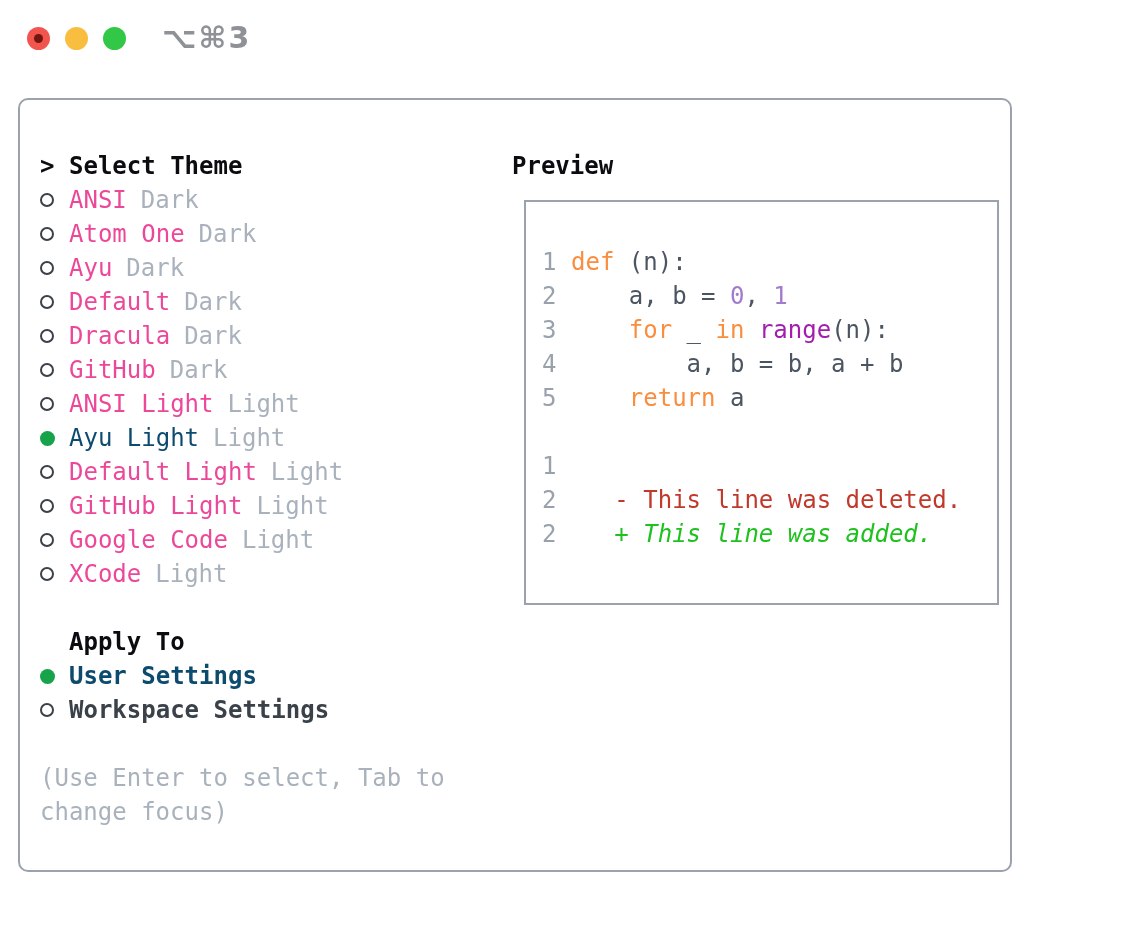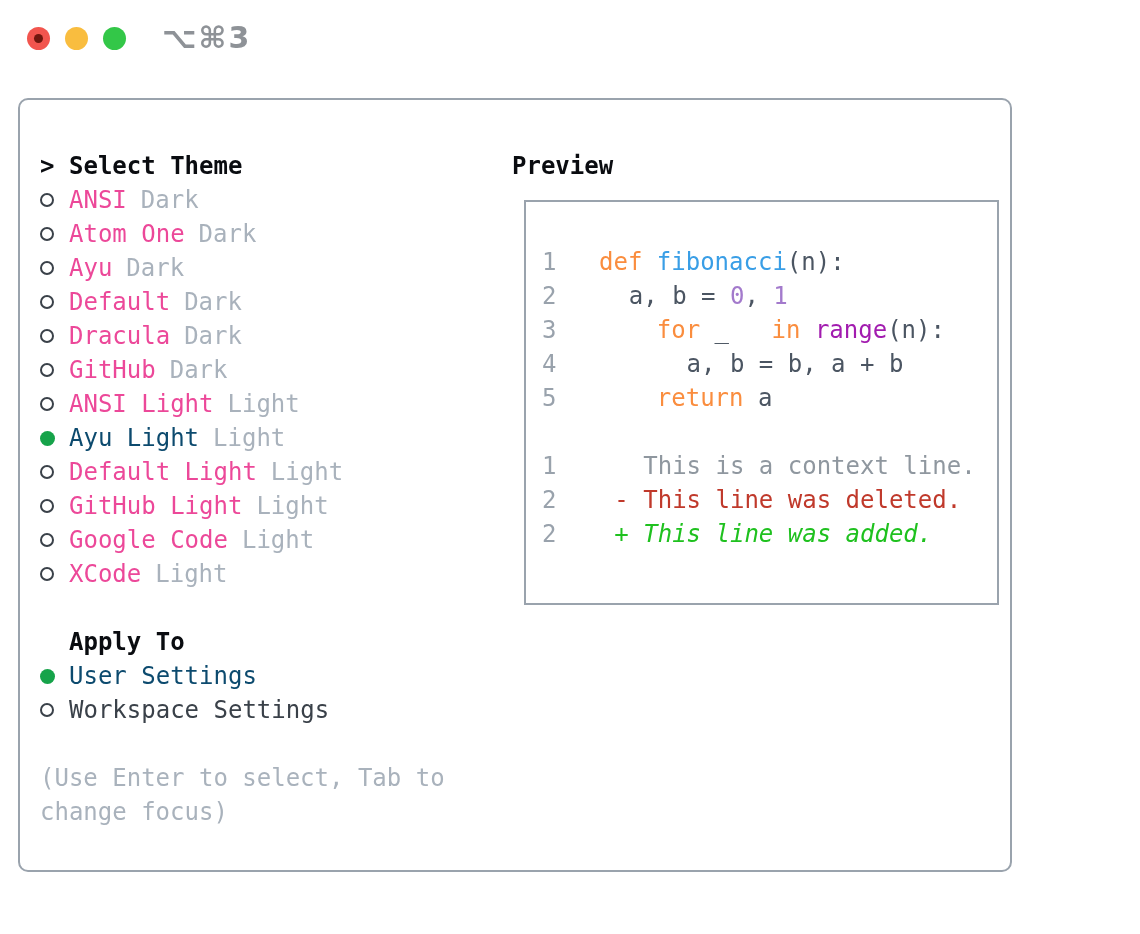--- a/index.html
+++ b/index.html
@@ -34,36 +34,36 @@
   .slot { display:inline-flex; align-items:center; width:29px; flex:none; }
   .prompt, .htext { font-weight:bold; color:#0a0c10; }
   .name  { color:#ec4899; }
   .tag   { color:#a9b2bc; margin-left:14px; }
   .circle {
     width:10px; height:10px; border:2.5px solid #3a4149; border-radius:50%;
     box-sizing:content-box;
   }
   .circle.sel { width:15px; height:15px; border:none; background:#16a34a; }
   .row.selected .name, .row.selected .label { color:#0c4a6e; }
-  .label { color:#3a4149; }
+  .label { color:#3a4149;font-weight:bold; }
   .gap { height:34px; }
   .hint { font-size:24px; line-height:34px; color:#a9b2bc; width:440px; white-space:normal; }
 
   
   .right { position:absolute; left:492px; top:49px; }
   .preview-header { height:34px; line-height:34px; font-size:24px; font-weight:bold; color:#0a0c10; }
   .preview-box {
     margin-top:17px; margin-left:12px; width:475px; height:405px;
     border:2px solid #9aa3ad; box-sizing:border-box; background:#ffffff;
     padding:46px 0 0 16px; overflow:hidden;
   }
   .code-line { display:flex; height:34px; font-size:24px; white-space:pre; }
   .lnum { width:29px; flex:none; color:#99a2ac; }
   .tok-plain    { color:#4b5562; }
-  .tok-keyword  { color:#fa8d3e;margin-left:28px; }
+  .tok-keyword  { color:#fa8d3e; }
   .tok-function { color:#399ee6; }
   .tok-number   { color:#a37acc; }
   .tok-builtin  { color:#a21caf; }
   .tok-context  { color:#8f979f; }
   .tok-deleted  { color:#c0392b; }
   .tok-added    { color:#1fc11f;font-style:italic; }
 </style>
 </head>
 <body>
 
@@ -115,27 +115,27 @@
 
       <div class="gap"></div>
 
       <div class="hint">(Use Enter to select, Tab to change focus)</div>
     </div>
 
     <div class="right">
       <div class="preview-header">Preview</div>
       <div class="preview-box">
         <div id="code-lines">
-            <div class="code-line"><span class="lnum">1</span><span class="tok-keyword">def</span><span class="tok-plain"> </span><span class="tok-function">fibonacci</span><span class="tok-plain">(n):</span></div>
+            <div class="code-line"><span class="lnum">1</span><span class="tok-keyword">def</span><span class="tok-plain"> </span><span class="tok-plain">(n):</span></div>
             <div class="code-line"><span class="lnum">2</span><span class="tok-plain">    a, b = </span><span class="tok-number">0</span><span class="tok-plain">, </span><span class="tok-number">1</span></div>
             <div class="code-line"><span class="lnum">3</span><span class="tok-plain">    </span><span class="tok-keyword">for</span><span class="tok-plain"> _ </span><span class="tok-keyword">in</span><span class="tok-plain"> </span><span class="tok-builtin">range</span><span class="tok-plain">(n):</span></div>
             <div class="code-line"><span class="lnum">4</span><span class="tok-plain">        a, b = b, a + b</span></div>
             <div class="code-line"><span class="lnum">5</span><span class="tok-plain">    </span><span class="tok-keyword">return</span><span class="tok-plain"> a</span></div>
             <div class="code-line"><span class="lnum"></span></div>
-            <div class="code-line"><span class="lnum">1</span><span class="tok-context">     This is a context line.</span></div>
+            <div class="code-line"><span class="lnum">1</span></div>
             <div class="code-line"><span class="lnum">2</span><span class="tok-deleted">   - This line was deleted.</span></div>
             <div class="code-line"><span class="lnum">2</span><span class="tok-added">   + This line was added.</span></div>
           </div>
       </div>
     </div>
 
   </div>
 </div>
 
 </body></html>

